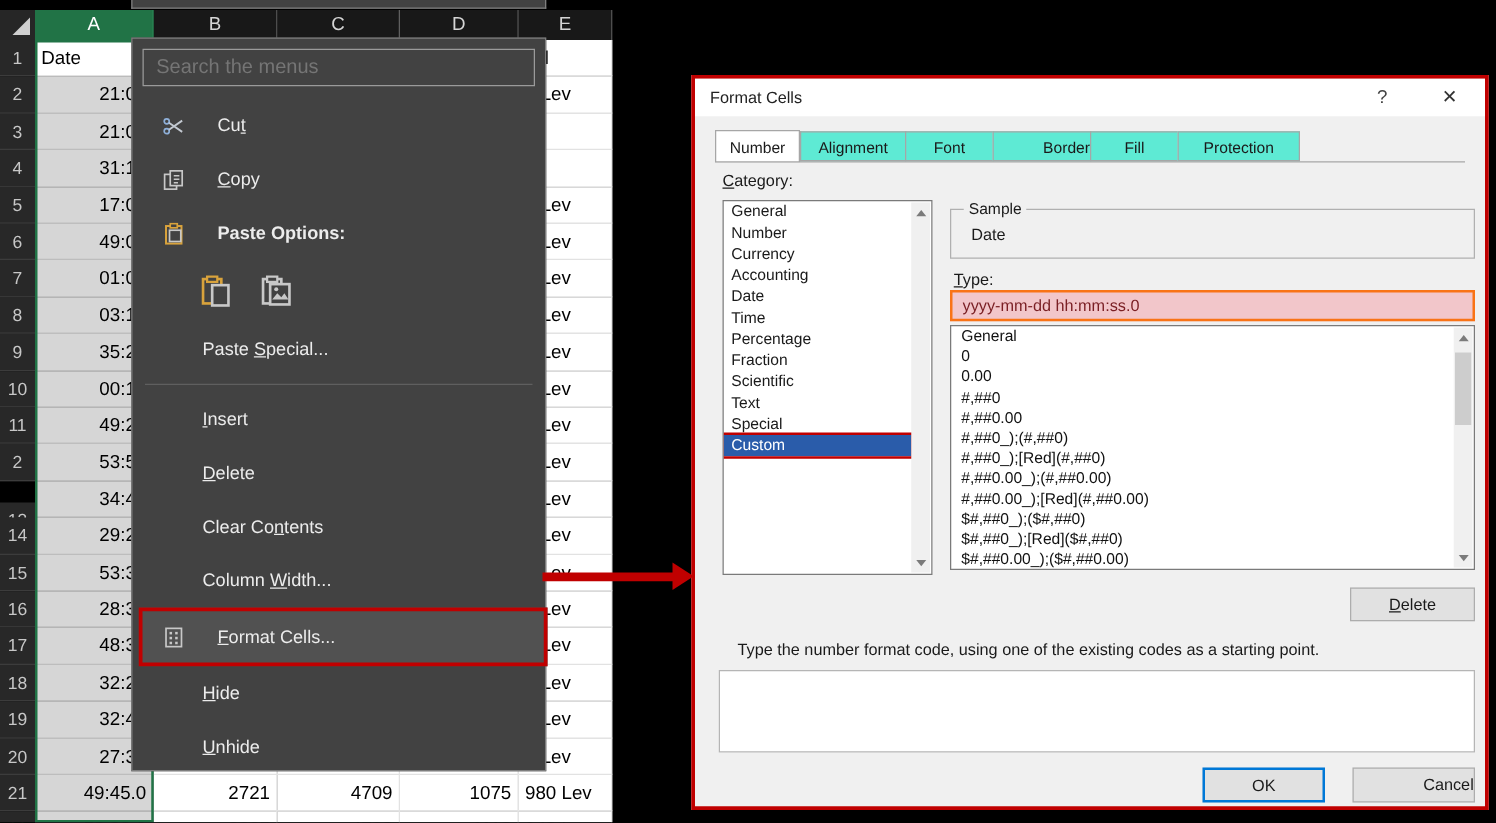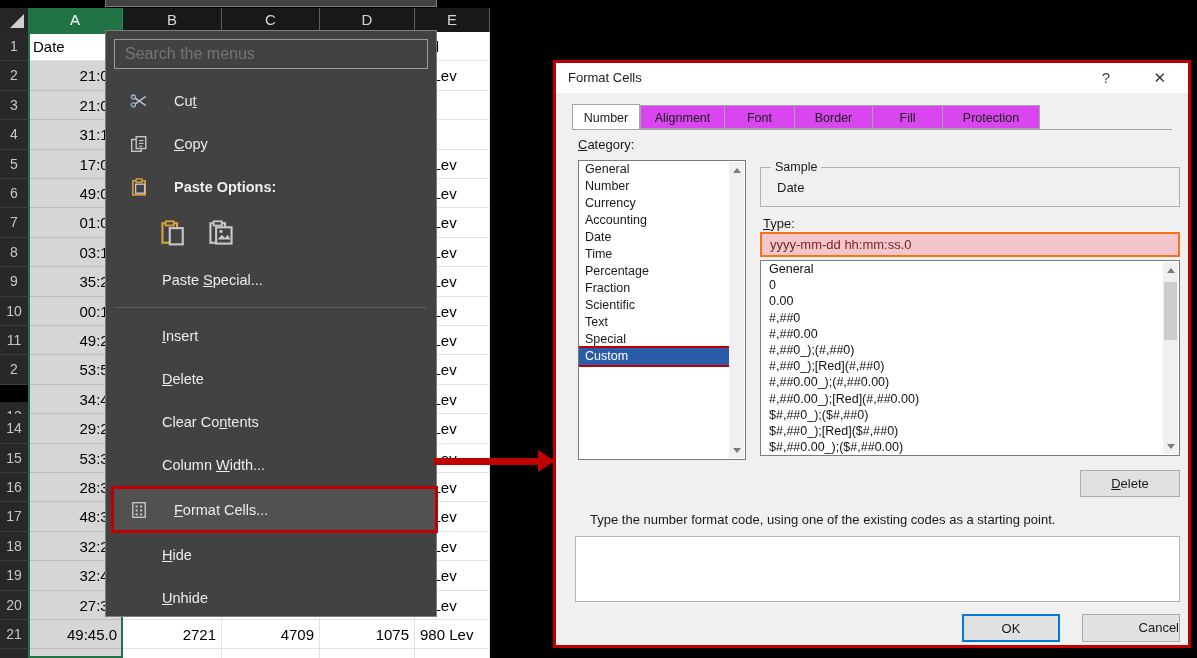--- a/index.html
+++ b/index.html
@@ -54,21 +54,21 @@
 
   
   #dialog{position:absolute;left:553px;top:60px;width:638px;height:588px;box-sizing:border-box;
           border:3px solid #c00000;background:#f0f0f0;z-index:4;color:#1a1a1a;}
   #dlg-titlebar{position:absolute;left:0;top:0;width:632px;height:30px;background:#fff;}
   #dlg-title{position:absolute;left:12px;top:0;line-height:30px;font-size:13px;color:#222;}
   #dlg-help{position:absolute;right:78px;top:0;line-height:30px;font-size:15px;color:#444;cursor:default;}
   #dlg-close{position:absolute;right:22px;top:0;line-height:30px;font-size:15px;color:#333;cursor:default;}
   #tabs{position:absolute;left:16px;top:42px;display:flex;}
   .tab{height:24px;line-height:24px;text-align:center;font-size:12.5px;border:1px solid #a6a6a6;
-       border-right:none;background:#d946ef;box-sizing:border-box;}
+       border-right:none;background:#5eead4;box-sizing:border-box;}
   .tab:last-child{border-right:1px solid #a6a6a6;}
   .tab.active{background:#fff;height:26px;line-height:26px;margin-top:-1px;position:relative;z-index:2;
               border-right:1px solid #a6a6a6;}
   #tabline{position:absolute;left:16px;top:66px;width:600px;height:1px;background:#a6a6a6;}
   #cat-label{position:absolute;left:22px;top:74px;font-size:13px;}
   #cat-list{position:absolute;left:22px;top:97px;width:168px;height:300px;background:#fff;
             border:1px solid #7a7a7a;box-sizing:border-box;overflow:hidden;}
   .cat-item{height:17px;line-height:17px;font-size:12.5px;padding-left:6px;width:144px;white-space:nowrap;}
   .cat-item.selected{background:#2a5caa;color:#fff;outline:2px solid #c00000;}
   .vscroll{position:absolute;top:1px;right:1px;width:15px;bottom:1px;background:#f0f0f0;}
@@ -347,21 +347,21 @@
   <div id="dialog">
     <div id="dlg-titlebar">
       <span id="dlg-title">Format Cells</span>
       <span id="dlg-help">?</span>
       <span id="dlg-close">✕</span>
     </div>
     <div id="tabs">
         <div class="tab active" style="width: 68px;">Number</div>
         <div class="tab" style="width: 84px;">Alignment</div>
         <div class="tab" style="width: 70px;">Font</div>
-        <div class="tab" style="width: 78px;">Border</div>
+        <div class="tab" style="width: 78px; text-align: right;">Border</div>
         <div class="tab" style="width: 70px;">Fill</div>
         <div class="tab" style="width: 98px;">Protection</div>
       </div>
     <div id="tabline"></div>
 
     <div id="cat-label"><span class="ul">C</span>ategory:</div>
     <div id="cat-list">
       <div id="cat-items">
           <div class="cat-item">General</div>
           <div class="cat-item">Number</div>

